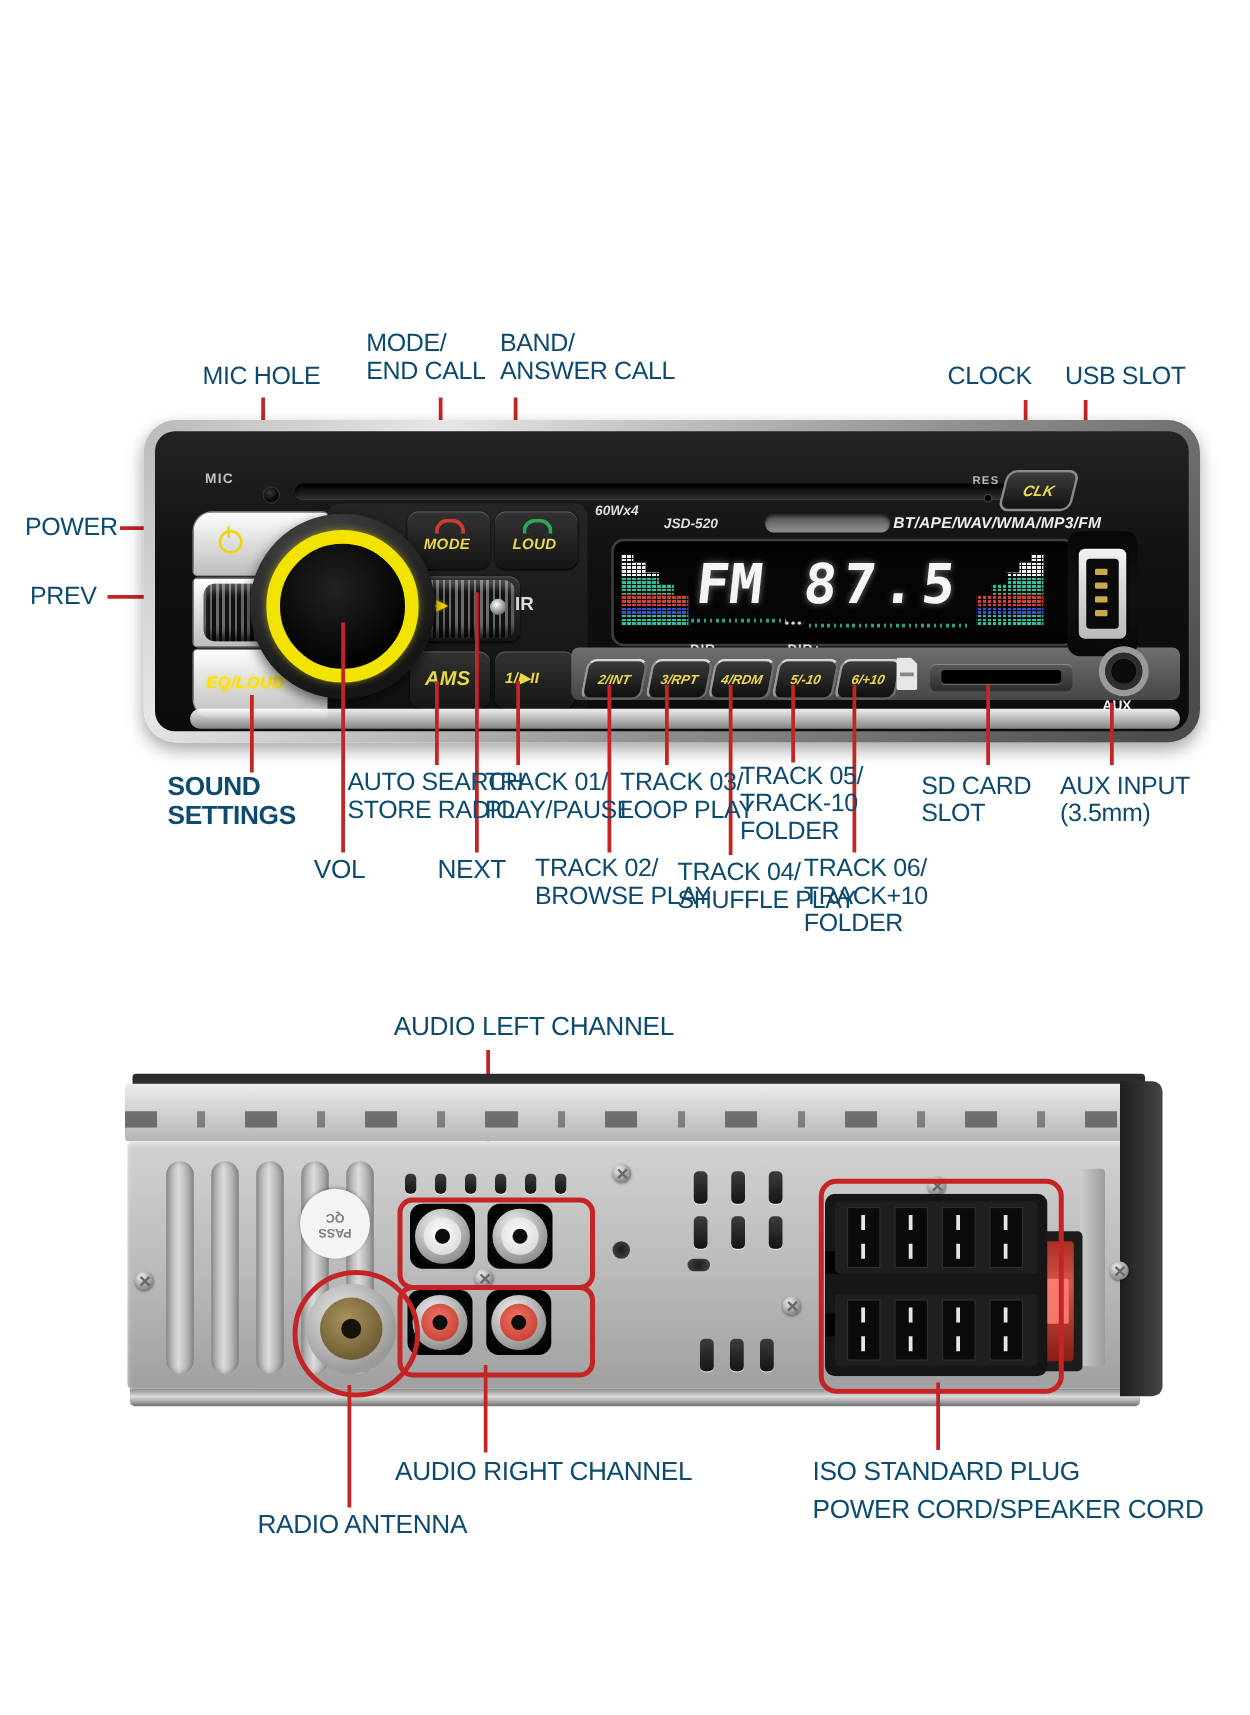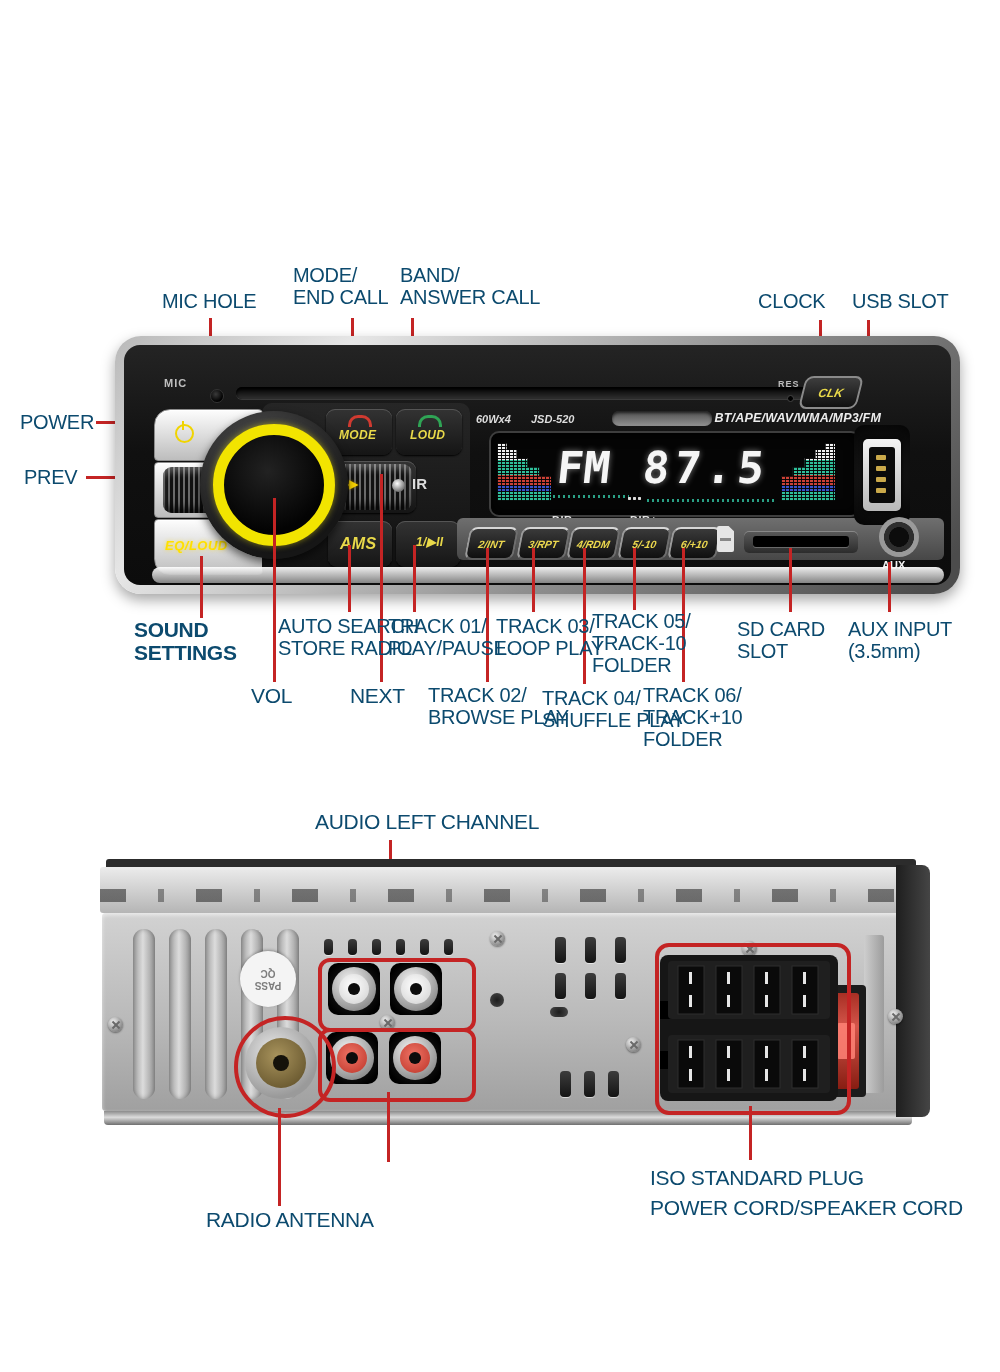--- a/index.html
+++ b/index.html
@@ -213,27 +213,27 @@
       <div class="ytxt" style="left:286px;top:83px;">LOUD</div>
       <div class="dbtn" style="left:206px;top:116px;width:86px;height:52px;">
         <div class="wheel" style="position:absolute;left:4px;top:3px;width:78px;height:46px;"></div>
         <div class="w-ico" style="left:10px;top:16px;">▶▶</div>
       </div>
       <div class="ir-dot"></div>
       <div class="ir-txt">IR</div>
       <div class="dbtn" style="left:204px;top:176px;width:64px;height:46px;"></div>
       <div class="ytxt" style="left:216px;top:190px;font-size:16px;">AMS</div>
       <div class="dbtn" style="left:272px;top:176px;width:64px;height:46px;"></div>
-      <div class="ytxt" style="left:292px;top:190px;">1/▶II</div>
+      <div class="ytxt" style="left:280px;top:190px;">1/▶II</div>
 
       <div class="knob">
         <div class="knob-y"></div>
       </div>
 
-      <div class="disp-txt" style="left:352px;top:68px;">60Wx4</div>
+      <div class="disp-txt" style="left:352px;top:58px;">60Wx4</div>
       <div class="disp-txt" style="left:407px;top:68px;">JSD-520</div>
       <div class="slot-recess"></div>
       <div class="fmt-txt">BT/APE/WAV/WMA/MP3/FM</div>
 
       <div class="display">
         <div class="spec l"></div>
         <div class="spec r"></div>
         <div class="seg" style="left:66px;">FM</div>
         <div class="seg" style="left:152px;letter-spacing:5px;">87.5</div>
         <div class="dotline" style="left:62px;top:62px;width:76px;"></div>
@@ -441,17 +441,18 @@
 
   <div class="rbox" style="left:318px;top:958px;width:150px;height:66px;"></div>
   <div class="rbox" style="left:318px;top:1028px;width:150px;height:66px;"></div>
   <div class="rcirc" style="left:234px;top:1016px;width:94px;height:94px;"></div>
   <div class="rbox" style="left:655px;top:943px;width:188px;height:164px;border-radius:14px;"></div>
 
   <div class="rlv" style="left:278px;top:1108px;height:98px;"></div>
   <div class="rlv" style="left:387px;top:1092px;height:70px;"></div>
   <div class="rlv" style="left:749px;top:1106px;height:54px;"></div>
 
+  <div class="lbl big" style="left:316px;top:1166px;">AUDIO RIGHT CHANNEL</div>
   <div class="lbl big" style="left:206px;top:1208px;">RADIO ANTENNA</div>
   <div class="lbl big" style="left:650px;top:1163px;line-height:1.45;">ISO STANDARD PLUG
 POWER CORD/SPEAKER CORD</div>
 
 </div>
 
 </body></html>

